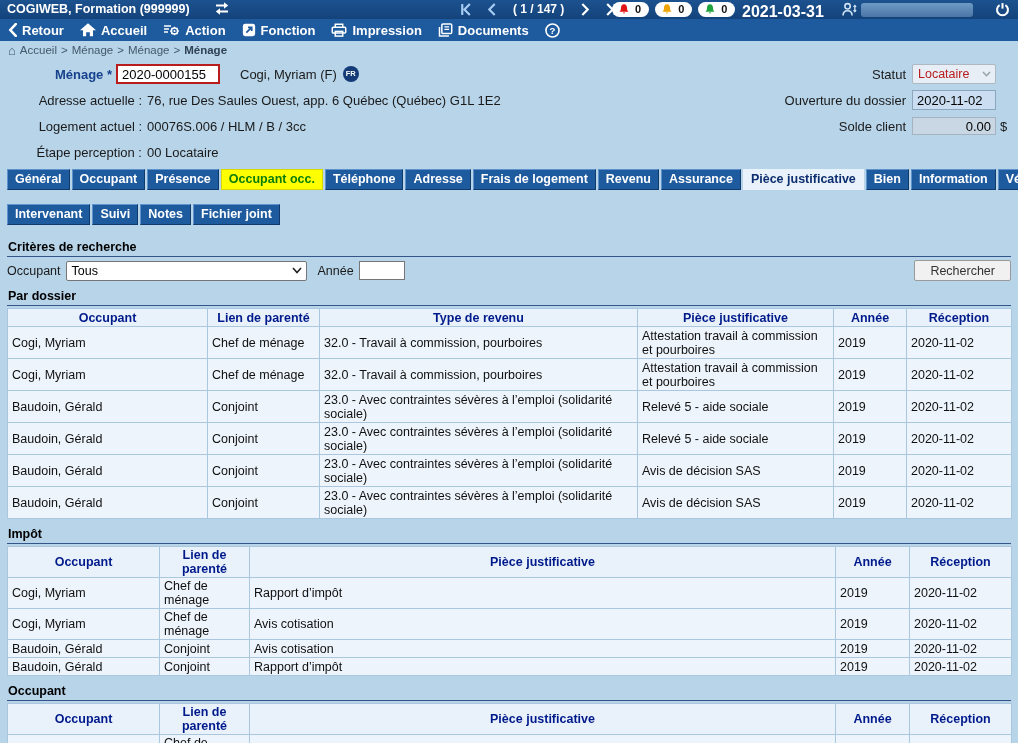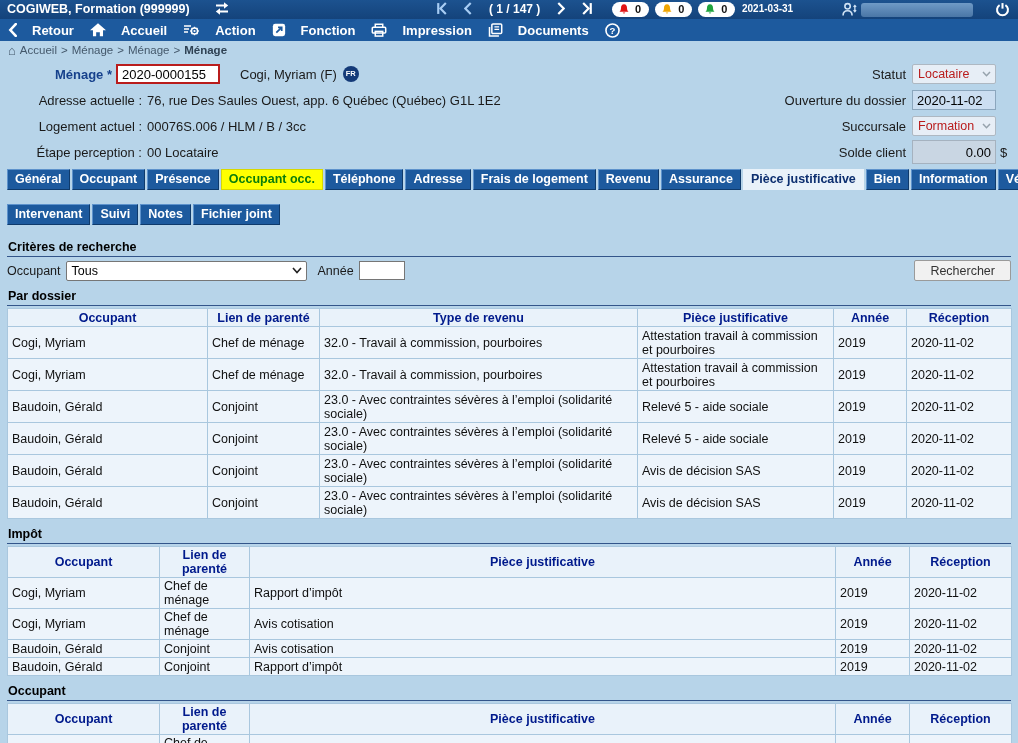--- a/index.html
+++ b/index.html
@@ -4,35 +4,35 @@
 <style>
   *{box-sizing:border-box;margin:0;padding:0}
   html,body{width:1018px;height:743px}
   body{font-family:"Liberation Sans","DejaVu Sans",sans-serif;background:#b7d4e9;overflow:hidden}
   .page{position:relative;width:1018px;height:743px;background:#b7d4e9}
 
   
   .titlebar{position:relative;height:19px;background:linear-gradient(#1c528f,#14437b)}
   .t-title{position:absolute;left:7px;top:2px;color:#fff;font-weight:bold;font-size:12.5px;white-space:nowrap}
   .t-sync{position:absolute;left:214px;top:1px;cursor:pointer}
-  .t-pager{position:absolute;left:436px;top:2px;display:flex;gap:17px;color:#a8cdf4}
+  .t-pager{position:absolute;left:460px;top:2px;display:flex;align-items:center;gap:17px;color:#a8cdf4}
   .t-pager .pgtxt{color:#fff;font-weight:bold;font-size:12px;white-space:nowrap}
   .t-pager svg{display:block;cursor:pointer}
   .t-alerts{position:absolute;left:612px;top:2px;display:flex;gap:6px}
   .pill{display:flex;align-items:center;gap:5px;background:#fff;border-radius:8px;height:15px;padding:0 8px 0 6px;cursor:pointer}
   .pill .cnt{font-size:11px;font-weight:bold;color:#111;line-height:15px}
   .pill .bell{display:flex}
-  .t-date{position:absolute;left:742px;top:3px;color:#fff;font-weight:bold;font-size:10px}
+  .t-date{position:absolute;left:742px;top:3px;color:#fff;font-weight:bold;font-size:16px}
   .t-user{position:absolute;left:842px;top:2px}
   .t-field{position:absolute;left:861px;top:2.5px;width:112px;height:14px;border-radius:3px;background:linear-gradient(#6f9ac6,#4a76a6);cursor:text}
   .t-power{position:absolute;right:8px;top:2px;cursor:pointer}
 
   
   .toolbar{height:22px;background:#1d5a9e;display:flex;align-items:center;padding:0 8px;gap:16px}
-  .tb-item{display:flex;align-items:center;gap:15px;color:#fff;font-weight:bold;font-size:13px;cursor:pointer;white-space:nowrap}
+  .tb-item{display:flex;align-items:center;gap:5px;color:#fff;font-weight:bold;font-size:13px;cursor:pointer;white-space:nowrap}
   .tb-item svg{display:block}
 
   
   .breadcrumb{height:17px;display:flex;align-items:center;gap:4px;padding:1px 8px 0;font-size:11.5px;color:#44586b}
   .breadcrumb .crumb{cursor:pointer}
   .breadcrumb .cur{font-weight:bold;color:#2f4254}
   .bc-home{font-size:13px;line-height:11px;color:#44586b}
 
   
   .formarea{display:flex;padding:3px 0 2px}
@@ -44,21 +44,21 @@
   .person{margin-left:20px;white-space:nowrap}
   .badge-fr{display:inline-block;width:16px;height:16px;margin-left:6px;border-radius:50%;background:#143a78;color:#fff;font-size:7.5px;font-weight:bold;text-align:center;line-height:16px;vertical-align:middle}
   .fright{width:345px;padding-right:6px}
   .fr-row{display:flex;align-items:center;justify-content:flex-end;height:26px;font-size:13px;color:#1a1a1a}
   .fr-row .rlbl{margin-right:6px;white-space:nowrap}
   .suffix{width:16px;padding-left:4px;font-size:13px}
   .selc{display:inline-flex;align-items:center;justify-content:space-between;height:20px;background:#fff;border:1px solid #767676;border-radius:2px;font-size:12.5px;padding:0 4px 0 5px;color:#000;cursor:pointer}
   .selc.disabled{background:#e7eef6;border-color:#aeb8c2;color:#b91c1c;cursor:default}
   .sel-sm{width:84px}
   .inp-date{width:84px;height:20px;border:1px solid #8ba6bd;background:#cbdef1;font-family:inherit;font-size:13px;padding:0 4px;color:#000}
-  .inp-solde{width:84px;height:24px;border:1px solid #a5b2bf;background:#c9d6e3;font-family:inherit;font-size:13px;padding:0 4px;color:#000;text-align:right}
+  .inp-solde{width:84px;height:18px;border:1px solid #a5b2bf;background:#c9d6e3;font-family:inherit;font-size:13px;padding:0 4px;color:#000;text-align:right}
 
   
   .tabswrap{padding:2px 7px 0}
   .tabs{display:flex;flex-wrap:nowrap;margin-bottom:14px}
   .tab{background:#1d5a9e;color:#fff;font-weight:bold;font-size:12.5px;padding:2px 7px 3px;margin-right:2px;border-top:1px solid #5d92cc;border-left:1px solid #5d92cc;border-right:1px solid #0f3a6b;border-bottom:1px solid #0f3a6b;cursor:pointer;white-space:nowrap}
   .tab.selected{background:#e9f2fa;color:#0d2f70;border-color:#e9f2fa}
   .tab.highlight{background:#ffff00;color:#0b7d0b;border-color:#d8d800}
 
   
   .content{padding:0 7px}
@@ -260,32 +260,20 @@
             </span>
         </span>
         <span class="suffix"></span>
       </div>
       <div class="fr-row">
         <span class="rlbl">Ouverture du dossier</span>
         <input class="inp-date" value="2020-11-02" style="">
         <span class="suffix"></span>
       </div>
       <div class="fr-row">
-        <span class="rlbl">Succursale</span>
-        <span class="selc sel-sm disabled">
-          <span>Formation</span>
-          <span class="sel-arr">
-              <svg width="9" height="6" viewBox="0 0 9 6">
-                <path d="M1 1 L4.5 4.7 L8 1" stroke="#96a2ac" stroke-width="1.5" fill="none"></path>
-              </svg>
-            </span>
-        </span>
-        <span class="suffix"></span>
-      </div>
-      <div class="fr-row">
         <span class="rlbl">Solde client</span>
         <input class="inp-solde" disabled="" value="0.00" style="">
         <span class="suffix">$</span>
       </div>
     </div>
   </div>
 
   <div class="tabswrap">
     <div class="tabs">
         <span class="tab">Général</span>

